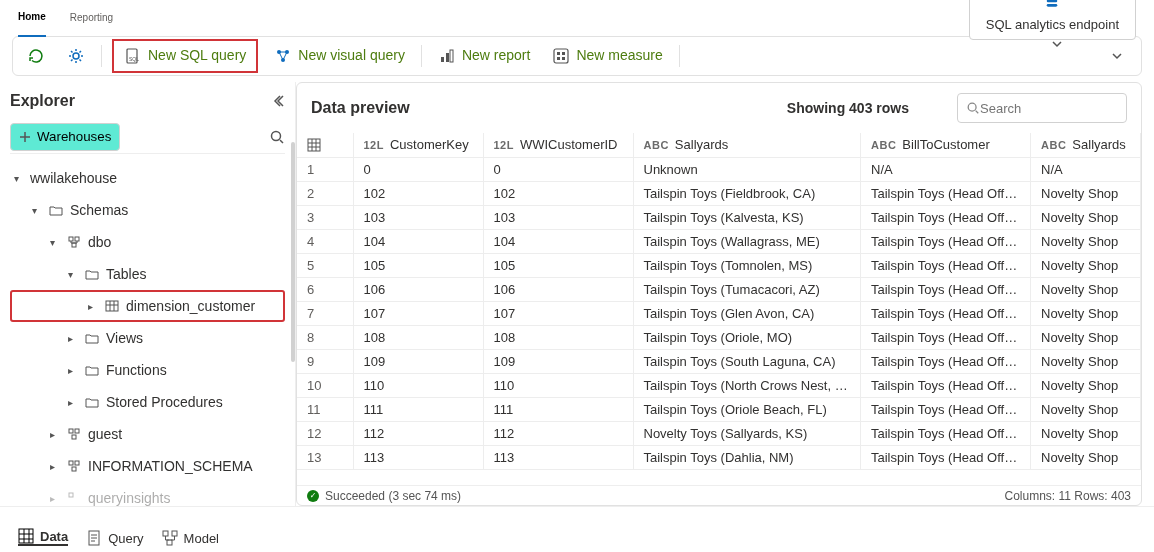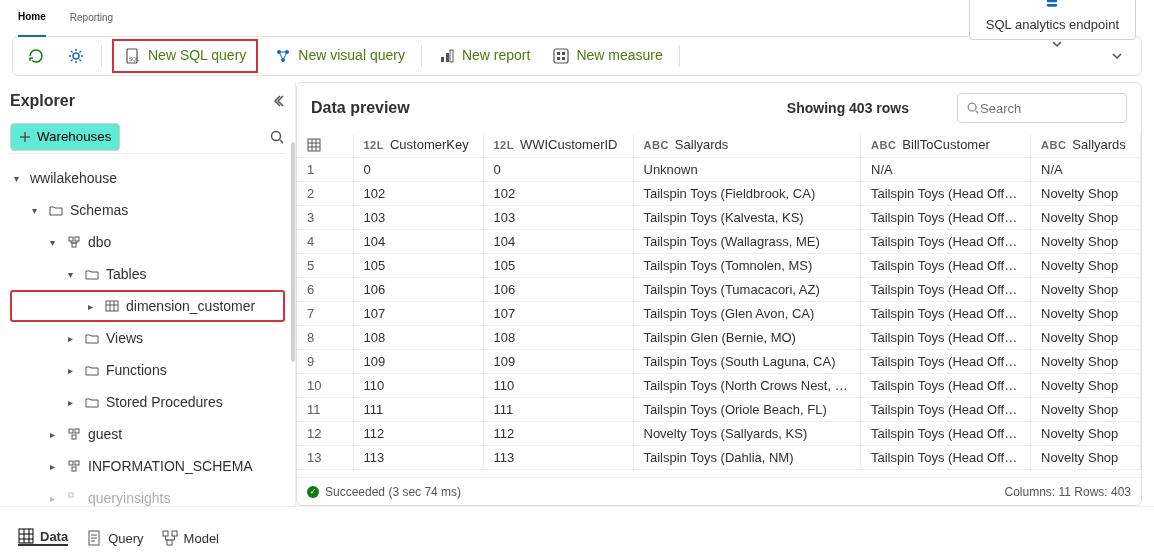--- a/index.html
+++ b/index.html
@@ -54,21 +54,21 @@
   .search-box input { border: none; outline: none; width: 100%; font-size: 13px; }
 
   .grid { flex: 1; overflow: hidden; }
   table { border-collapse: collapse; width: 100%; table-layout: fixed; }
   th, td { border-bottom: 1px solid #ededed; border-right: 1px solid #ededed; text-align: left; padding: 3px 10px; font-size: 13px; white-space: nowrap; overflow: hidden; text-overflow: ellipsis; height: 24px; }
   th { background: #fff; font-weight: 400; color: #323130; }
   th .col-type { color: #6b6b6b; font-weight: 600; font-size: 11px; margin-right: 6px; letter-spacing: 0.5px; }
   .rownum-col { width: 56px; color: #605e5c; }
   .grid thead th:first-child { text-align: center; }
 
-  .status-bar { display: flex; align-items: center; height: 28px; border-top: 1px solid #eee; padding: 0 10px; font-size: 12px; color: #555; }
+  .status-bar { display: flex; align-items: center; height: 20px; border-top: 1px solid #eee; padding: 0 10px; font-size: 12px; color: #555; }
   .status-dot { width: 12px; height: 12px; border-radius: 50%; background: #107c10; margin-right: 6px; display: inline-flex; align-items: center; justify-content: center; }
   .status-dot::after { content: "✓"; color: #fff; font-size: 8px; }
   .status-right { margin-left: auto; }
 
   
   .footer-tabs { display: flex; align-items: center; gap: 18px; height: 40px; padding: 0 18px; border-top: 1px solid #eee; }
   .footer-tab { display: flex; align-items: flex-end; gap: 6px; color: #323130; cursor: pointer; height: 100%; }
   .footer-tab.active { font-weight: 600; border-bottom: 2px solid #323130; }
 
   svg { display: block; }
@@ -405,21 +405,21 @@
               <td>107</td>
               <td>107</td>
               <td>Tailspin Toys (Glen Avon, CA)</td>
               <td>Tailspin Toys (Head Office)</td>
               <td>Novelty Shop</td>
             </tr>
             <tr>
               <td class="rownum-col">8</td>
               <td>108</td>
               <td>108</td>
-              <td>Tailspin Glen (Bernie, MO)</td>
+              <td>Tailspin Toys (Oriole, MO)</td>
               <td>Tailspin Toys (Head Office)</td>
               <td>Novelty Shop</td>
             </tr>
             <tr>
               <td class="rownum-col">9</td>
               <td>109</td>
               <td>109</td>
               <td>Tailspin Toys (South Laguna, CA)</td>
               <td>Tailspin Toys (Head Office)</td>
               <td>Novelty Shop</td>

